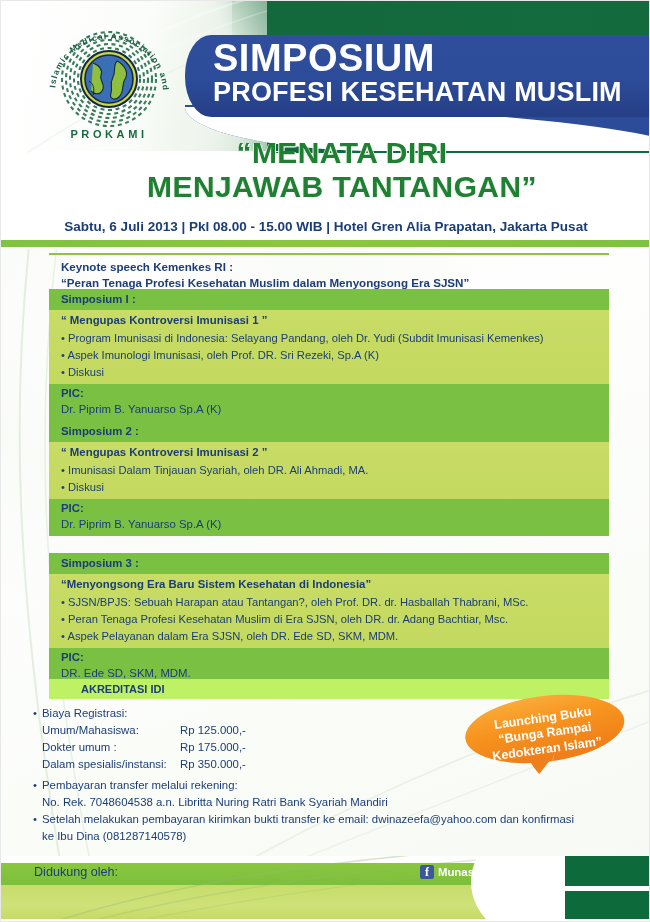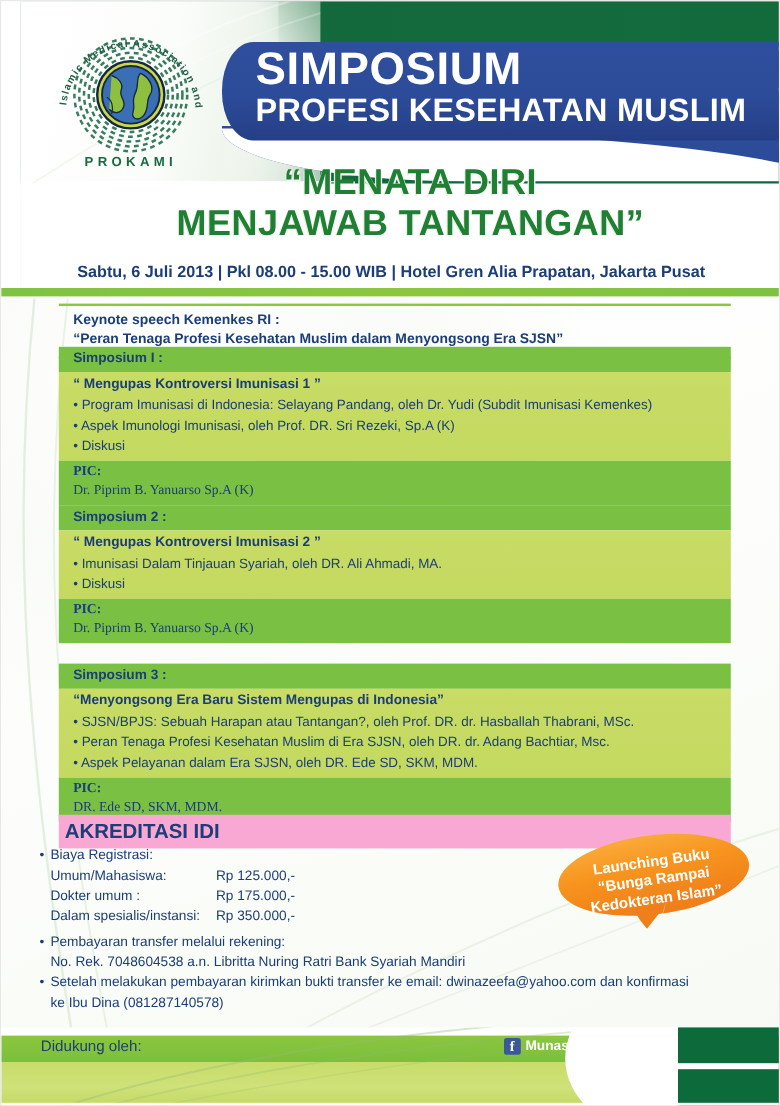--- a/index.html
+++ b/index.html
@@ -201,42 +201,41 @@
   }
   .simp-item {
     color: #1b3d78;
     font-size: 11.2px;
     line-height: 1.52;
     font-weight: normal;
   }
   .simp-pic {
     background: #7ac143;
     padding: 2px 0 4px 12px;
-    font-family: Liberation Serif, serif;
   }
   .simp-pic-label {
     color: #1b3d78;
     font-size: 11.4px;
     font-weight: bold;
     line-height: 1.4;
   }
   .simp-pic-name {
     color: #1b3d78;
     font-size: 11.4px;
     line-height: 1.4;
   }
   .akreditasi {
     position: absolute;
     left: 48px;
     width: 560px;
-    background: #f9a8d4;
-    color: #1b3d78;
-    font-size: 17px;
-    font-weight: bold;
-    padding: 4px 0 4px 5px;
+    background: #bef264;
+    color: #1b3d78;
+    font-size: 11px;
+    font-weight: bold;
+    padding: 4px 0 4px 32px;
     z-index: 5;
     box-sizing: border-box;
   }
 
   
   .info {
     position: absolute;
     left: 32px;
     width: 600px;
     z-index: 6;
@@ -474,21 +473,21 @@
     </div>
     <div class="simp-pic">
       <div class="simp-pic-label">PIC:</div>
       <div class="simp-pic-name">Dr. Piprim B. Yanuarso Sp.A (K)</div>
     </div>
   </div>
 
   <div class="simp" style="top:552px;">
     <div class="simp-head">Simposium 3 :</div>
     <div class="simp-body">
-      <div class="simp-title">“Menyongsong Era Baru Sistem Mengupas di Indonesia”</div>
+      <div class="simp-title">“Menyongsong Era Baru Sistem Kesehatan di Indonesia”</div>
       <div class="simp-item">• <span>SJSN/BPJS: Sebuah Harapan atau Tantangan?, oleh Prof. DR. dr. Hasballah Thabrani, MSc.</span></div>
       <div class="simp-item">• <span>Peran Tenaga Profesi Kesehatan Muslim di Era SJSN, oleh DR. dr. Adang Bachtiar, Msc.</span></div>
       <div class="simp-item">• <span>Aspek Pelayanan dalam Era SJSN, oleh DR. Ede SD, SKM, MDM.</span></div>
     </div>
     <div class="simp-pic">
       <div class="simp-pic-label">PIC:</div>
       <div class="simp-pic-name">DR. Ede SD, SKM, MDM.</div>
     </div>
   </div>
 

